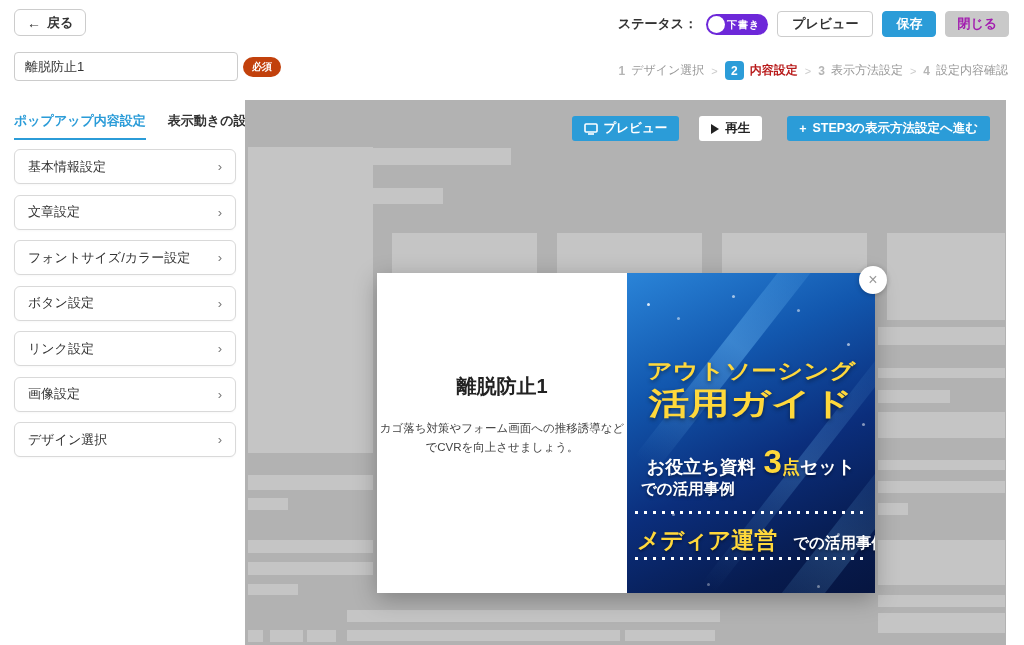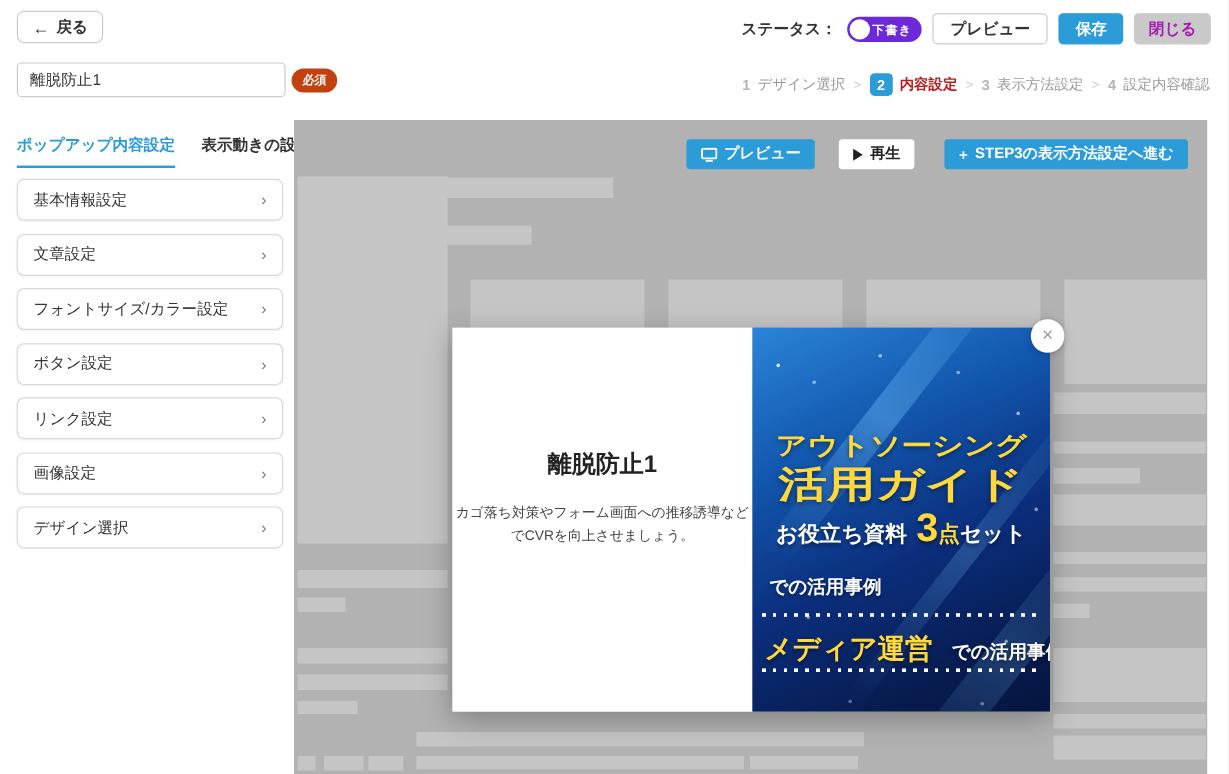--- a/index.html
+++ b/index.html
@@ -125,21 +125,21 @@
   }
   .pill::after{
     content:""; position:absolute; left:50%; bottom:-6px; transform:translateX(-50%);
     border-left:7px solid transparent; border-right:7px solid transparent; border-top:7px solid #fff;
   }
   .pill .ipo{ color:#1d87d2; } .pill .rest{ color:#143a6e; }
   .h1line, .h2line{ position:absolute; width:100%; text-align:center; color:#ffd83b; font-weight:bold; white-space:nowrap;
     text-shadow:0 2px 4px rgba(0,0,0,.45); }
   .h1line{ top:84px; font-size:21px; transform:scaleX(1.22); }
   .h2line{ top:110px; font-size:31px; transform:scaleX(1.3); }
-  .subline{ position:absolute; top:150px; width:100%; display:flex; align-items:baseline; justify-content:center;
+  .subline{ position:absolute; top:172px; width:100%; display:flex; align-items:baseline; justify-content:center;
     color:#fff; font-weight:bold; text-shadow:0 2px 3px rgba(0,0,0,.4); white-space:nowrap; }
   .subline .pre{ font-size:18px; margin-right:8px; }
   .subline .num{ font-size:33px; color:#ffd83b; line-height:1; }
   .subline .unit{ font-size:18px; color:#ffd83b; }
   .subline .suf{ font-size:18px; }
   .caseline{ position:absolute; left:10px; right:10px; display:flex; align-items:baseline; white-space:nowrap;
     font-weight:bold; text-shadow:0 2px 3px rgba(0,0,0,.4); }
   .case1{ top:206px; } .case2{ top:252px; }
   .caseline .hl{ color:#ffd83b; font-size:23px; }
   .caseline .rs{ color:#fff; font-size:15.5px; margin-left:4px; }

